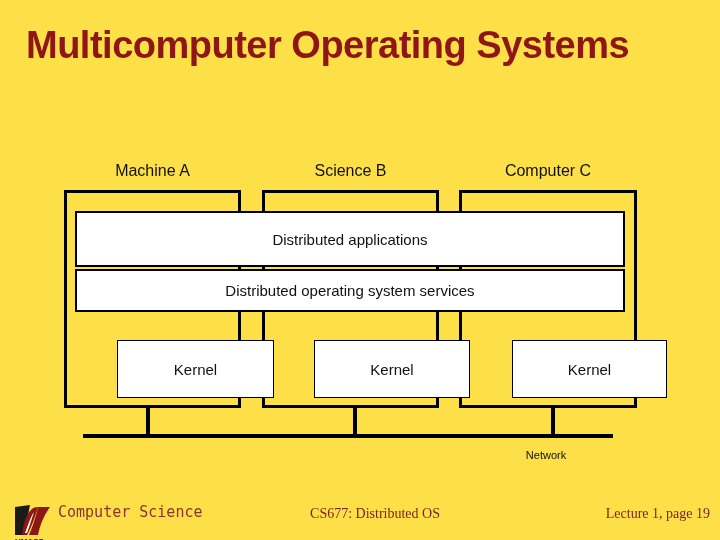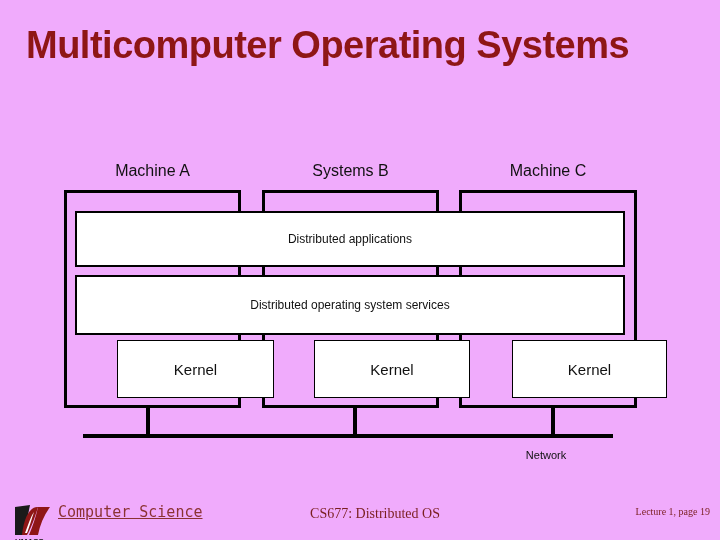--- a/index.html
+++ b/index.html
@@ -1,19 +1,19 @@
 <!DOCTYPE html>
 <html><head>
 <meta charset="utf-8">
 <style>
   html,body{margin:0;padding:0;background:#fff;}
   .slide{
     position:relative;
     width:720px;height:540px;
-    background:#f0abfc;
+    background:#fde047;
     overflow:hidden;
     font-family:"Liberation Sans", sans-serif;
   }
   .abs{position:absolute;box-sizing:border-box;}
   .slide-title{
     left:26px;top:24px;
     font-size:38px;font-weight:bold;
     letter-spacing:-0.5px;
     white-space:nowrap;
   }
@@ -27,21 +27,21 @@
     top:190px;height:218px;
     border:3px solid #000;
     background:transparent;
     z-index:1;
   }
   .band{
     left:75px;width:550px;
     border:2px solid #000;
     background:#fff;
     display:flex;align-items:center;justify-content:center;
-    font-size:12px;color:#111;
+    font-size:15px;color:#111;
     z-index:2;
   }
   .kernel-box{
     top:340px;height:58px;
     border:1.5px solid #000;
     background:#fff;
     display:flex;align-items:center;justify-content:center;
     font-size:15px;color:#111;
     z-index:2;
     margin-left:42px;
@@ -68,44 +68,44 @@
     left:375px;top:506px;
     transform:translateX(-50%);
     font-family:"Liberation Serif", serif;
     font-size:14px;
     white-space:nowrap;
     text-align:center;
   }
   .footer-page{
     right:10px;top:506px;
     font-family:"Liberation Serif", serif;
-    font-size:10px;
+    font-size:14px;
     white-space:nowrap;
   }
   .logo{left:14px;top:504px;width:42px;height:42px;}
 </style>
 </head>
 <body>
 
 <div class="slide">
 
   <div class="abs slide-title" style="color: rgb(142, 22, 22);">Multicomputer Operating Systems</div>
 
   <div class="abs machine-label" style="left:64px;width:177px;">Machine A</div>
-  <div class="abs machine-label" style="left:262px;width:177px;">Systems B</div>
-  <div class="abs machine-label" style="left:459px;width:178px;">Machine C</div>
+  <div class="abs machine-label" style="left:262px;width:177px;">Science B</div>
+  <div class="abs machine-label" style="left:459px;width:178px;">Computer C</div>
 
   <div class="abs machine-box" style="left:64px;width:177px;"></div>
   <div class="abs machine-box" style="left:262px;width:177px;"></div>
   <div class="abs machine-box" style="left:459px;width:178px;"></div>
 
   <div class="abs band" style="top:211px;height:56px;">
     <span>Distributed applications</span>
   </div>
-  <div class="abs band" style="top:275px;height:60px;">
+  <div class="abs band" style="top:269px;height:43px;">
     <span>Distributed operating system services</span>
   </div>
 
   <div class="abs kernel-box" style="left:75px;width:157px;">
     <span>Kernel</span>
   </div>
   <div class="abs kernel-box" style="left:272px;width:156px;">
     <span>Kernel</span>
   </div>
   <div class="abs kernel-box" style="left:470px;width:155px;">
@@ -120,17 +120,17 @@
 
   <div class="abs logo">
     <svg width="42" height="42" viewBox="0 0 42 42">
       <path d="M1,3 L16,1 L10,31 L1,31 Z" fill="#1a1a1a"></path>
       <path d="M8,31 C10,12 17,2 24,3 C21,14 16,26 13,31 Z" fill="#8e1616"></path>
       <path d="M24,3 L36,3 C30,11 26,21 24,31 L15,31 C19,22 22,12 24,3 Z" fill="#8e1616"></path>
       <path d="M20,8 C18,14 15,24 13,29 L11,29 C14,21 17,12 20,8 Z" fill="#ffffff"></path>
       <text x="1" y="40" font-family="Liberation Sans, sans-serif" font-size="8" font-weight="bold" fill="#1a1a1a">UMASS</text>
     </svg>
   </div>
-  <div class="abs footer-dept" style="color: rgb(139, 50, 50); text-decoration: underline;">Computer Science</div>
+  <div class="abs footer-dept" style="color: rgb(139, 50, 50);">Computer Science</div>
   <div class="abs footer-course" style="color: rgb(122, 31, 31);">CS677: Distributed OS</div>
   <div class="abs footer-page" style="color: rgb(122, 31, 31);">Lecture 1, page 19</div>
 
 </div>
 
 </body></html>

